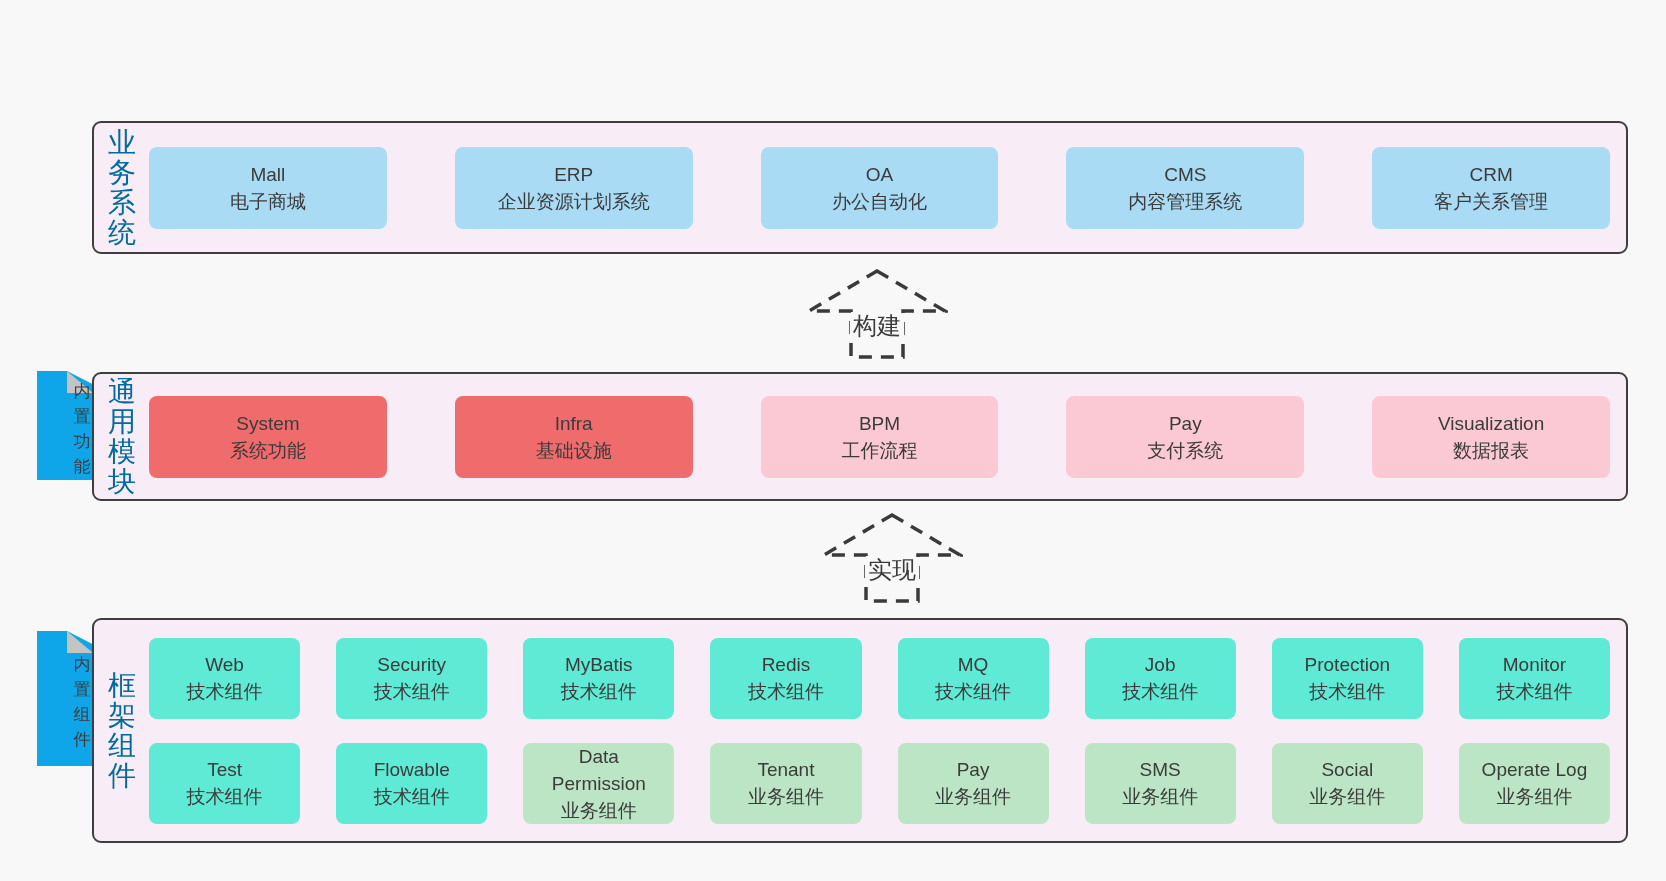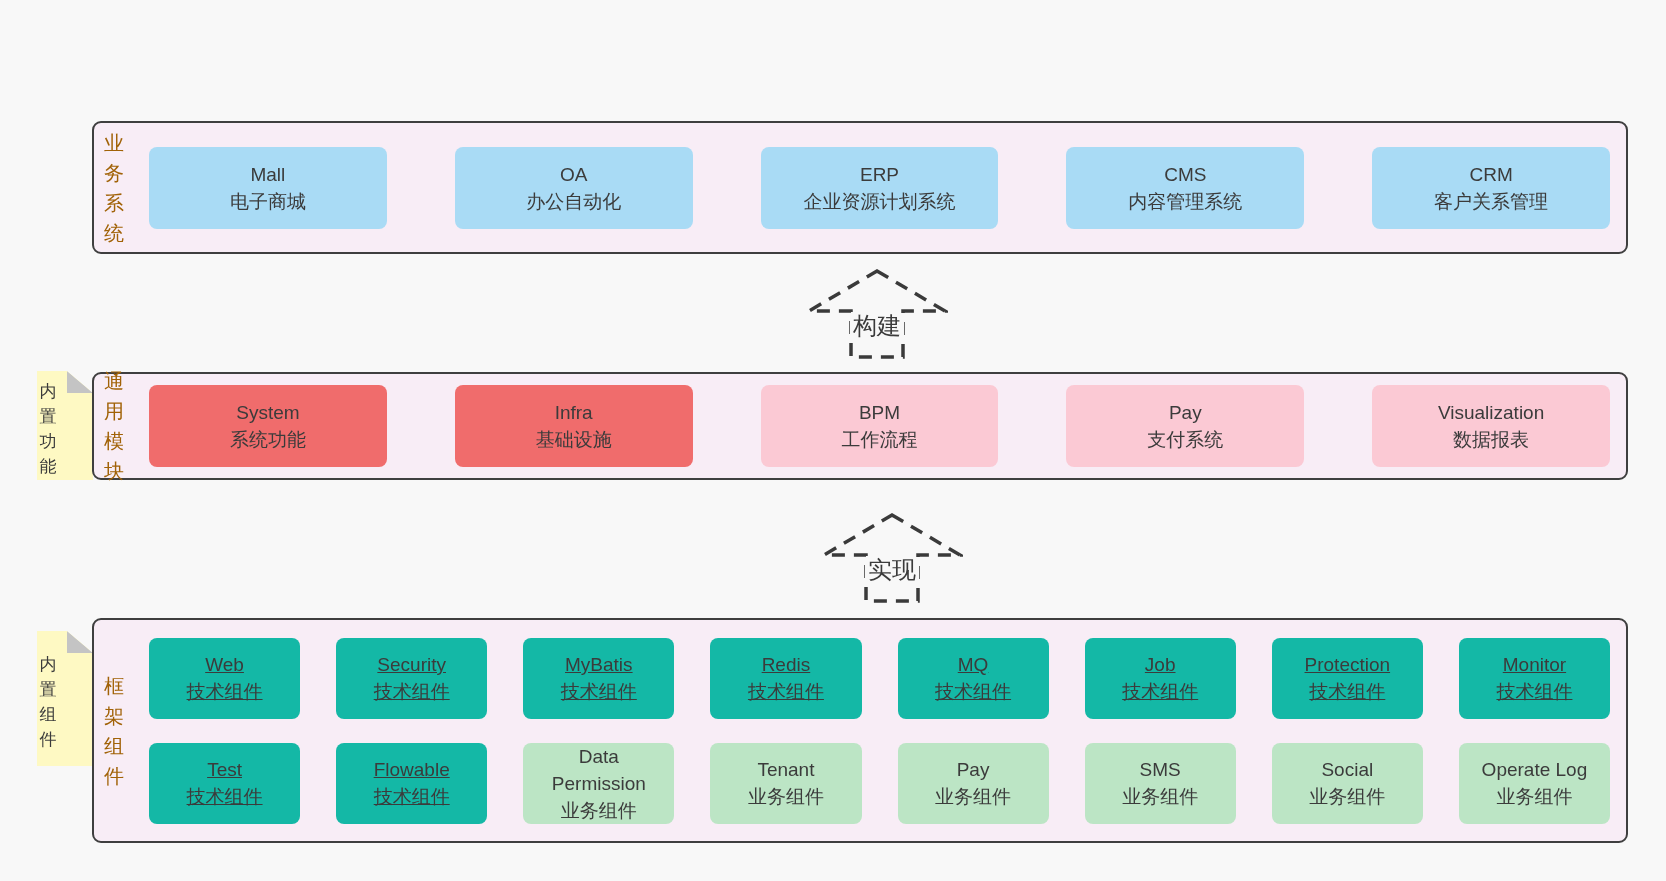--- a/index.html
+++ b/index.html
@@ -15,54 +15,55 @@
   .layer{
     position:absolute;left:92px;width:1536px;
     background:#f8edf6;
     border:2px solid #3f3f3f;border-radius:9px;
     box-sizing:border-box;
     display:flex;align-items:center;
     padding:0 16px 0 55px;
     z-index:2;
   }
   #layer-business{top:121px;height:133px;}
-  #layer-common{top:372px;height:108px;}
+  #layer-common{top:372px;height:129px;}
   #layer-framework{top:618px;height:225px;}
 
   .side-label{
     position:absolute;left:10px;top:50%;transform:translateY(-50%);
-    width:32px;font-size:20px;line-height:30px;
-    text-align:left;word-break:break-all;color:#a16207;
+    width:32px;font-size:28px;line-height:30px;
+    text-align:right;word-break:break-all;color:#0369a1;
   }
 
   .row{display:flex;gap:68px;flex:1;}
   .rows{display:flex;flex-direction:column;gap:24px;flex:1;}
   .row3{display:flex;gap:36px;}
 
   .box{
     flex:1;height:82px;border-radius:8px;
     display:flex;flex-direction:column;align-items:center;justify-content:center;
     text-align:center;font-size:19px;line-height:27px;
     padding:0 8px;box-sizing:border-box;
   }
   .row3 .box{height:81px;}
   .blue{background:#a9dbf5;}
   .red{background:#f06c6c;}
   .pink{background:#fbc9d4;}
-  .gdark{background:#14b8a6;text-decoration:underline;}
+  .gdark{background:#5eead4;}
   .glight{background:#bce5c5;}
   .box .t,.box .s{display:block;}
 
   
   .sticky{
     position:absolute;left:37px;width:56px;
-    background:#fef9c3;
+    background:#0ea5e9;
     clip-path:polygon(0 0,30px 0,100% 22px,100% 100%,0 100%);
-    display:flex;align-items:center;justify-content:flex-start;
+    display:flex;align-items:center;justify-content:center;
     z-index:1;
+    padding-left:17px;
   }
   #sticky-features{top:371px;height:109px;}
   #sticky-components{top:631px;height:135px;}
   .sticky .fold{
     position:absolute;top:0;left:30px;width:26px;height:22px;
     background:#c4c4c4;
     clip-path:polygon(0 0,100% 100%,0 100%);
   }
   .sticky .slabel{
     position:relative;width:22px;font-size:17px;line-height:25px;
@@ -95,26 +96,26 @@
   </div>
 
   <div class="layer" id="layer-business">
     <span class="side-label">业务系统</span>
     <div class="row">
       <div class="box blue">
         <span class="t">Mall</span>
         <span class="s">电子商城</span>
       </div>
       <div class="box blue">
+        <span class="t">ERP</span>
+        <span class="s">企业资源计划系统</span>
+      </div>
+      <div class="box blue">
         <span class="t">OA</span>
         <span class="s">办公自动化</span>
-      </div>
-      <div class="box blue">
-        <span class="t">ERP</span>
-        <span class="s">企业资源计划系统</span>
       </div>
       <div class="box blue">
         <span class="t">CMS</span>
         <span class="s">内容管理系统</span>
       </div>
       <div class="box blue">
         <span class="t">CRM</span>
         <span class="s">客户关系管理</span>
       </div>
     </div>

